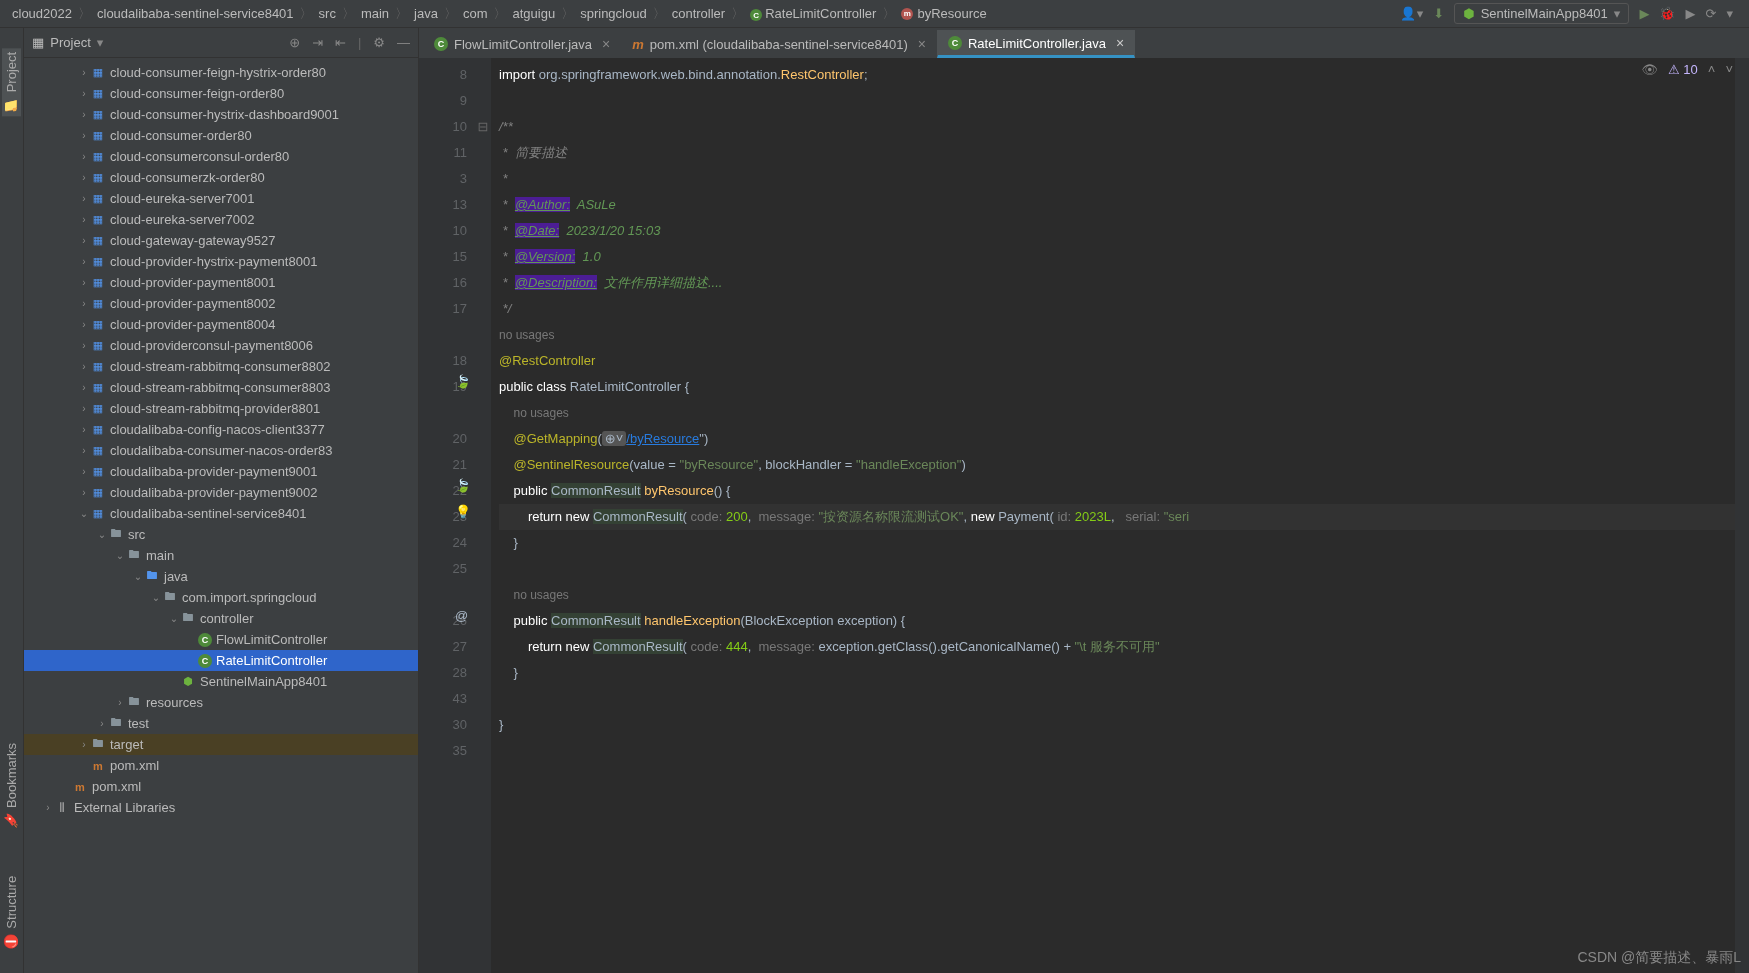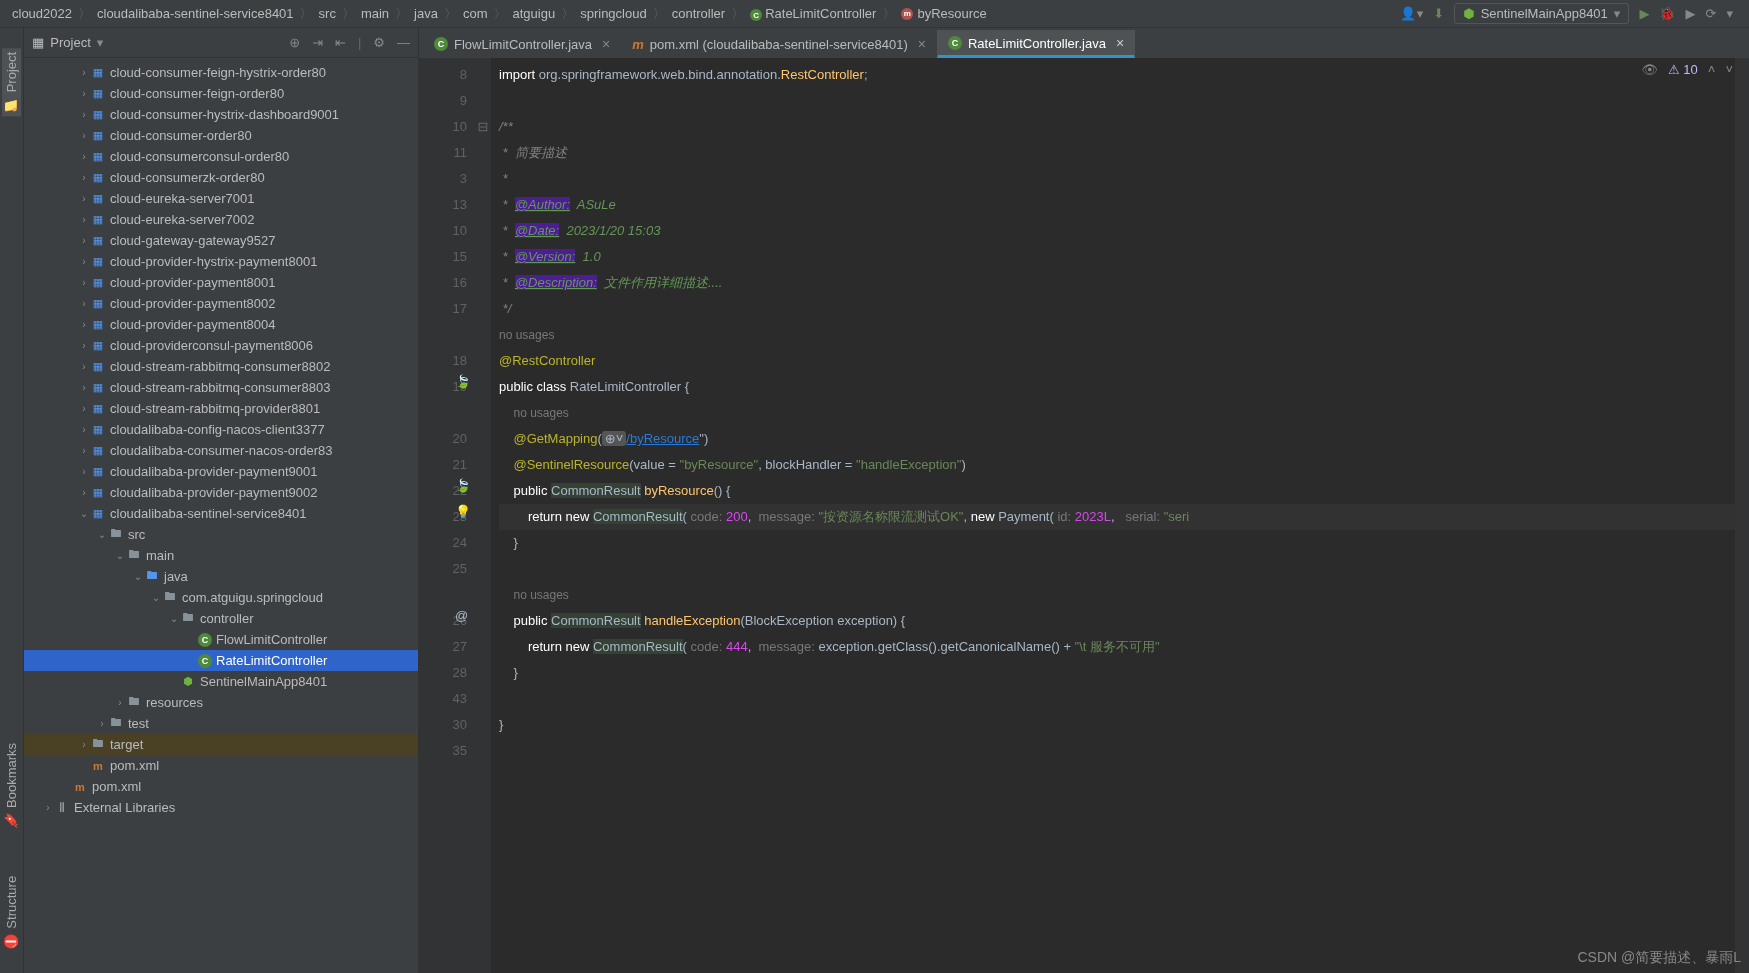--- a/index.html
+++ b/index.html
@@ -41,21 +41,21 @@
     .code{flex:1;padding:4px 0 4px 8px;font-family:"JetBrains Mono",Consolas,monospace;font-size:14px;line-height:26px;white-space:pre;overflow:hidden}
     .code-line{height:26px}
     .code-line.cursor-line{background:#323232}
     .kw{color:#ffffff}
     .str{color:#6a8759}
     .cmt{color:#808080;font-style:italic}
     .cmt-i{color:#629755;font-style:italic}
     .doc-tag{color:#629755;font-style:italic;text-decoration:underline;background:#4c1d95}
     .ann{color:#bbb529}
     .cls{color:#a9b7c6}
-    .num{color:#d946ef}
+    .num{color:#84cc16}
     .hint{color:#787878;font-style:normal}
     .method{color:#ffc66d}
     .usages{color:#787878;font-size:12px}
     .url{color:#287bde;text-decoration:underline}
     .hl-bg2{background:#344134}
     .marker-col{position:absolute;right:0;top:0;width:14px;background:#313335;height:100%}
     .top-right-indicators{position:absolute;right:16px;top:4px;display:flex;align-items:center;gap:10px;color:#888;font-size:12px;z-index:5}
     .warn-count{color:#c4b5fd}
     .gutter-icon{position:absolute;left:36px;font-size:13px}
     .lightbulb{color:#ffc66d}
@@ -242,21 +242,21 @@
           <span>main</span>
         </div>
         <div class="tree-item" style="padding-left: 108px;">
           <span class="arrow">⌄</span>
           <span class="ico folder" style="color:#5394ec">🖿</span>
           <span>java</span>
         </div>
         <div class="tree-item" style="padding-left: 126px;">
           <span class="arrow">⌄</span>
           <span class="ico folder" style="">🖿</span>
-          <span>com.atguigu.springcloud</span>
+          <span>com.import.springcloud</span>
         </div>
         <div class="tree-item" style="padding-left: 144px;">
           <span class="arrow">⌄</span>
           <span class="ico folder" style="">🖿</span>
           <span>controller</span>
         </div>
         <div class="tree-item" style="padding-left: 162px;">
           <span class="arrow"></span>
           <span class="ico class">C</span>
           <span>FlowLimitController</span>

